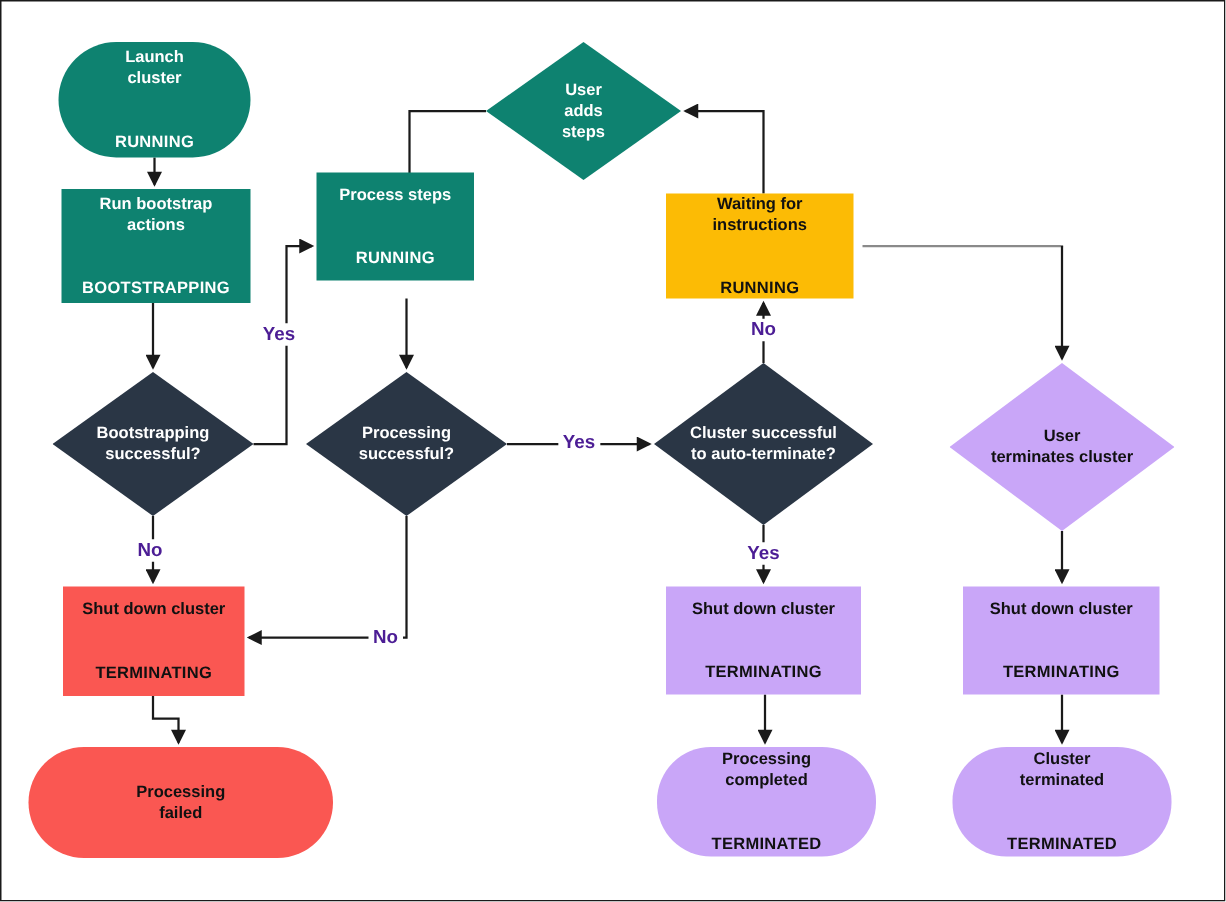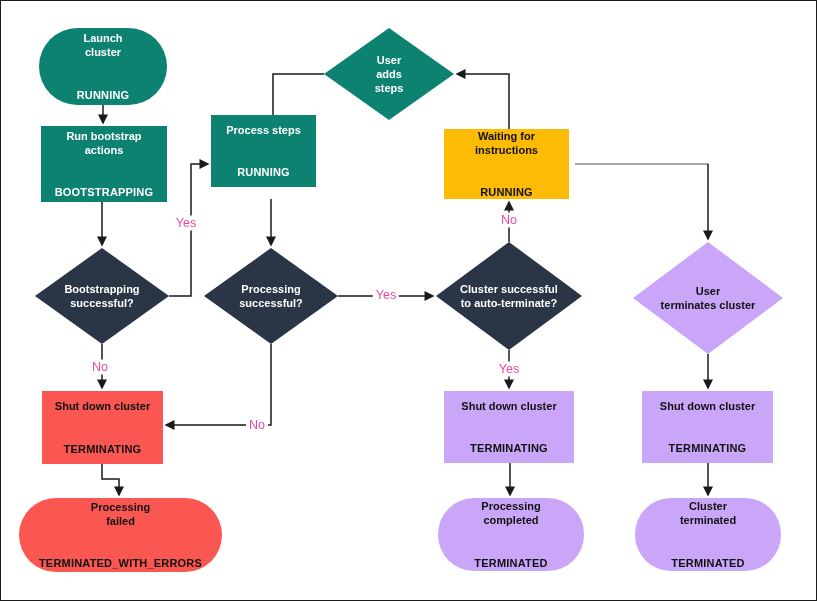--- a/index.html
+++ b/index.html
@@ -29,22 +29,22 @@
   .teal{background:#0e8270;color:#ffffff;}
   .navy{background:#2a3645;color:#ffffff;}
   .yellow{background:#fcbb05;color:#111111;}
   .red{background:#fa5752;color:#111111;}
   .purple{background:#c9a6f8;color:#111111;}
   .diamond{clip-path:polygon(50% 0,100% 50%,50% 100%,0 50%);row-gap:0;}
   .edge-label{
     position:absolute;
     transform:translate(-50%,-50%);
     background:#ffffff;
-    color:#ec4899;
-    font-weight:normal;
+    color:#4c1d95;
+    font-weight:bold;
     font-size:12.5px;
     padding:0 3px;
     line-height:15px;
   }
 </style>
 </head>
 <body>
 
 <div class="canvas">
 
@@ -125,21 +125,20 @@
   </div>
 
   <div class="node red" style="left:41px;top:390px;width:121px;height:73px;">
     <span class="lbl">Shut down cluster</span>
     <span class="state">TERMINATING</span>
   </div>
 
   <div class="node red" style="left:18px;top:497px;width:203px;height:74px;border-radius:37px;">
     <span class="lbl">Processing
 failed</span>
-    <span class="state">TERMINATED_WITH_ERRORS</span>
   </div>
 
   <div class="node purple" style="left:443px;top:390px;width:130px;height:72px;">
     <span class="lbl">Shut down cluster</span>
     <span class="state">TERMINATING</span>
   </div>
 
   <div class="node purple" style="left:437px;top:497px;width:146px;height:73px;border-radius:36px;">
     <span class="lbl">Processing
 completed</span>

